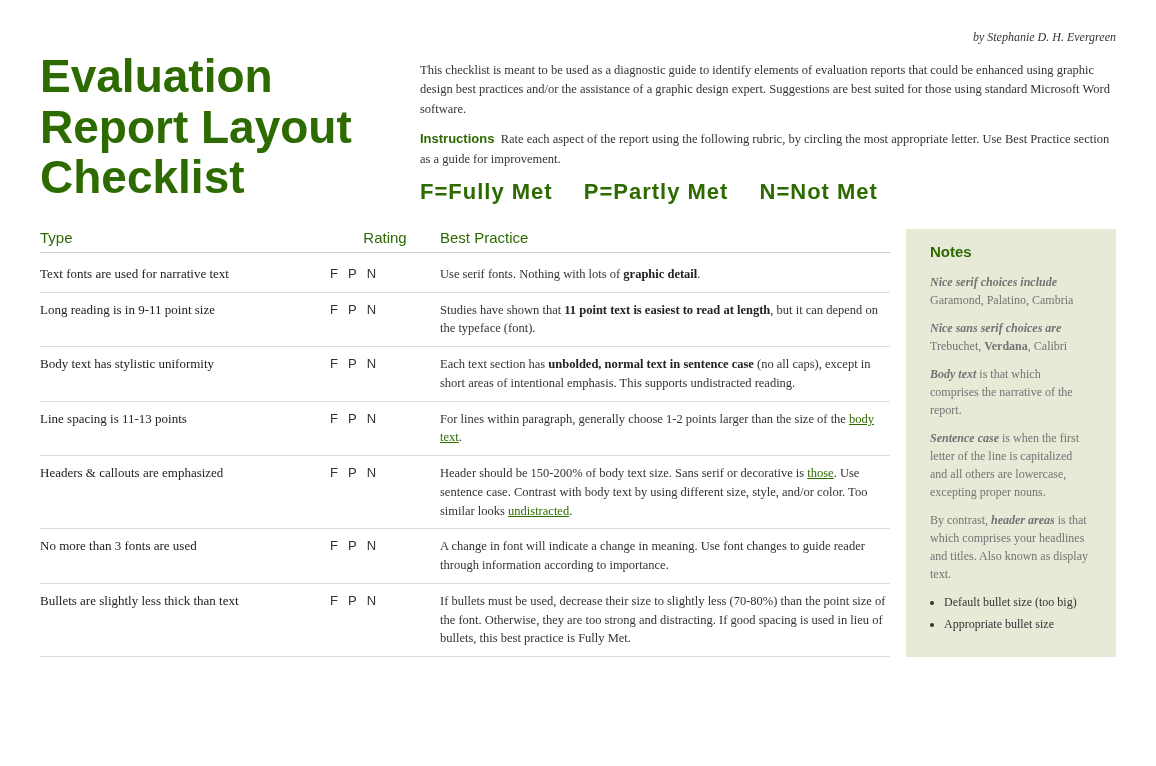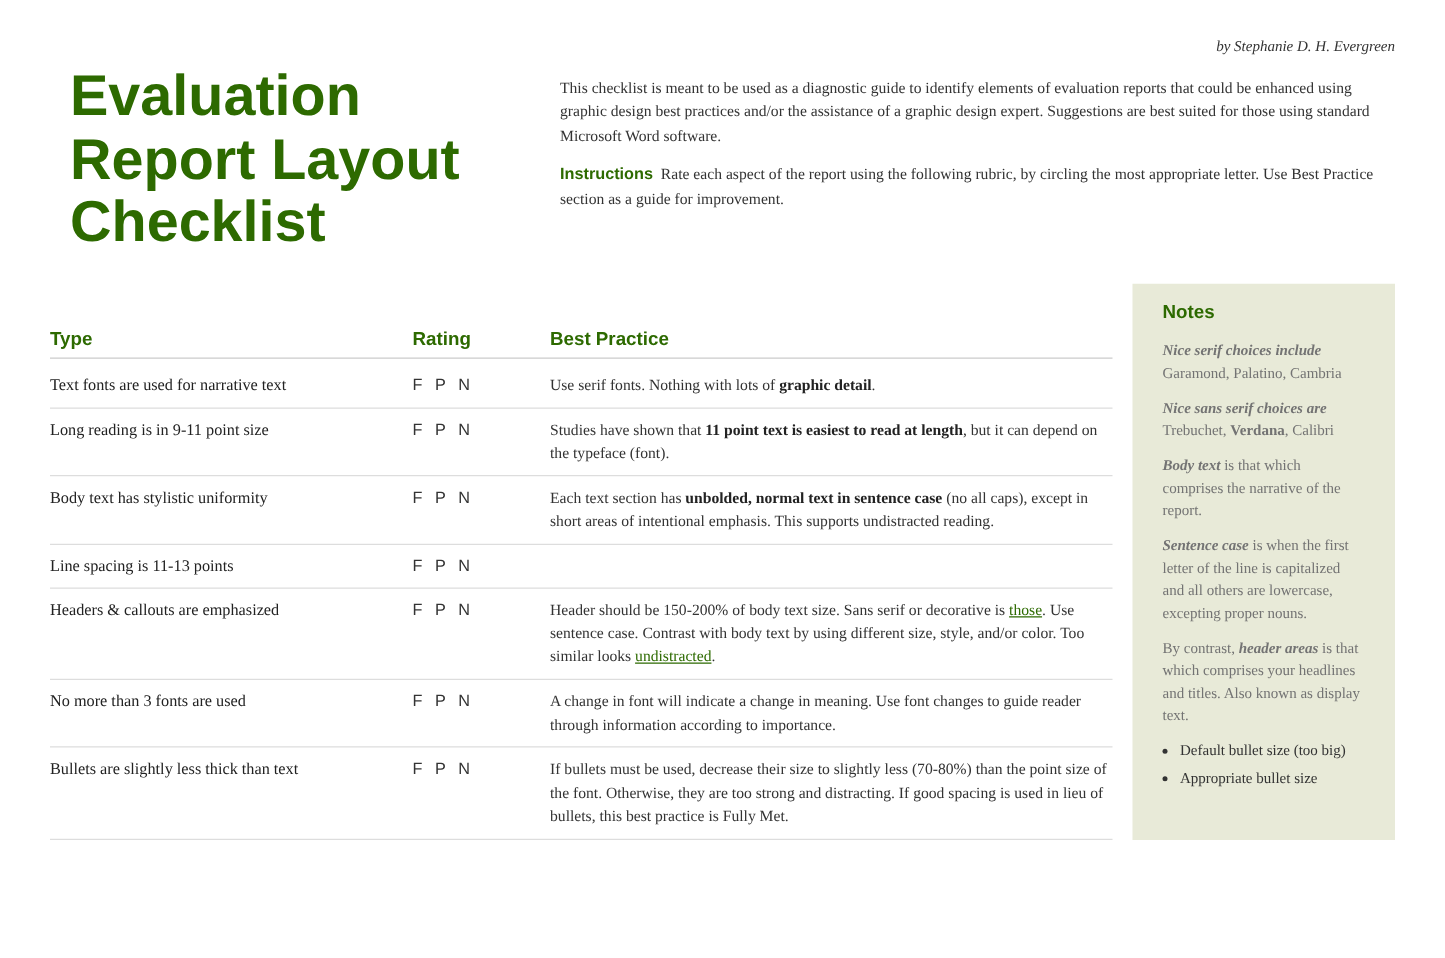--- a/index.html
+++ b/index.html
@@ -13,23 +13,22 @@
     }
     .by-line {
       text-align: right;
       font-style: italic;
       font-size: 12px;
       color: #333;
       margin-bottom: 6px;
     }
     .header-section {
       display: flex;
-      gap: 52px;
+      gap: 40px;
       margin-bottom: 24px;
-      margin-left: 16px;
     }
     .title-block {
       min-width: 340px;
       max-width: 340px;
     }
     .title-block h1 {
       font-family: Arial, Helvetica, sans-serif;
       font-size: 46px;
       font-weight: 900;
       color: #2d6a00;
@@ -114,26 +113,25 @@
     
     .col-headers {
       display: grid;
       grid-template-columns: 280px 120px 1fr;
       padding-bottom: 6px;
       border-bottom: 1px solid #ccc;
       margin-bottom: 4px;
     }
     .col-header {
       font-family: Arial, Helvetica, sans-serif;
-      font-weight: bold;
+      font-weight: normal;
       color: #2d6a00;
       font-size: 15px;
-      margin-top: 36px;
-    }
-    .col-header.rating { text-align: left; padding-left: 10px; }
+    }
+    .col-header.rating { text-align: center; padding-left: 10px; }
     .col-header.bp { color: #2d6a00; }
 
     
     .checklist-row {
       display: grid;
       grid-template-columns: 280px 120px 1fr;
       padding: 8px 0;
       border-bottom: 1px solid #ddd;
       align-items: start;
     }
@@ -178,20 +176,25 @@
 <div class="header-section">
   <div class="title-block">
     <h1>Evaluation Report Layout Checklist</h1>
   </div>
   <div class="intro-block">
     <p>This checklist is meant to be used as a diagnostic guide to identify elements of evaluation reports that could be enhanced using graphic design best practices and/or the assistance of a graphic design expert. Suggestions are best suited for those using standard Microsoft Word software.</p>
     <p class="instructions-para">
       <span class="instructions-label">Instructions</span>
       &nbsp;<span>Rate each aspect of the report using the following rubric, by circling the most appropriate letter. Use Best Practice section as a guide for improvement.</span>
     </p>
+    <div class="rubric-line">
+      <span>F=Fully Met</span>
+      <span>P=Partly Met</span>
+      <span>N=Not Met</span>
+    </div>
   </div>
 </div>
 
 <div class="main-content">
   <div class="checklist-table">
     <div class="col-headers">
       <div class="col-header">Type</div>
       <div class="col-header rating">Rating</div>
       <div class="col-header bp">Best Practice</div>
     </div>
@@ -226,20 +229,21 @@
       <div class="row-bp">Each text section has <span class="highlight">unbolded, normal text in sentence case</span> (no all caps), except in short areas of intentional emphasis. This supports undistracted reading.</div>
     </div>
 
     <div class="checklist-row">
       <div class="row-type">Line spacing is 11-13 points</div>
       <div class="row-rating">
         <span class="rating-letter">F</span>
         <span class="rating-letter">P</span>
         <span class="rating-letter">N</span>
       </div>
+      <div class="row-bp">For lines within paragraph, generally choose 1-2 points larger than the size of the <span class="green-text">body text</span>.</div>
     </div>
 
     <div class="checklist-row">
       <div class="row-type">Headers &amp; callouts are emphasized</div>
       <div class="row-rating">
         <span class="rating-letter">F</span>
         <span class="rating-letter">P</span>
         <span class="rating-letter">N</span>
       </div>
       <div class="row-bp">Header should be 150-200% of body text size. Sans serif or decorative is <span class="green-text">those</span>. Use sentence case. Contrast with body text by using different size, style, and/or color. Too similar looks <span class="green-text">undistracted</span>.</div>

